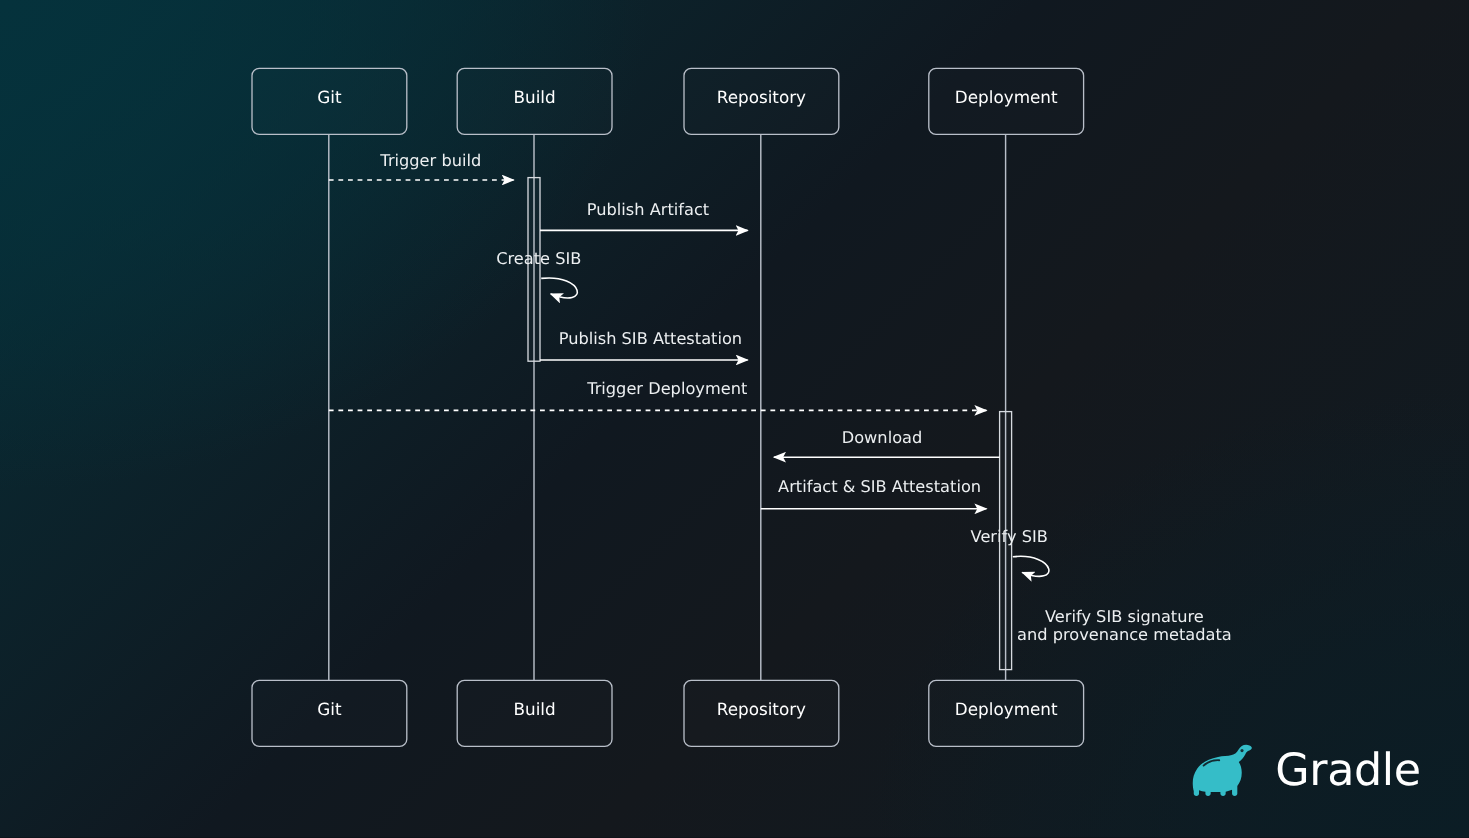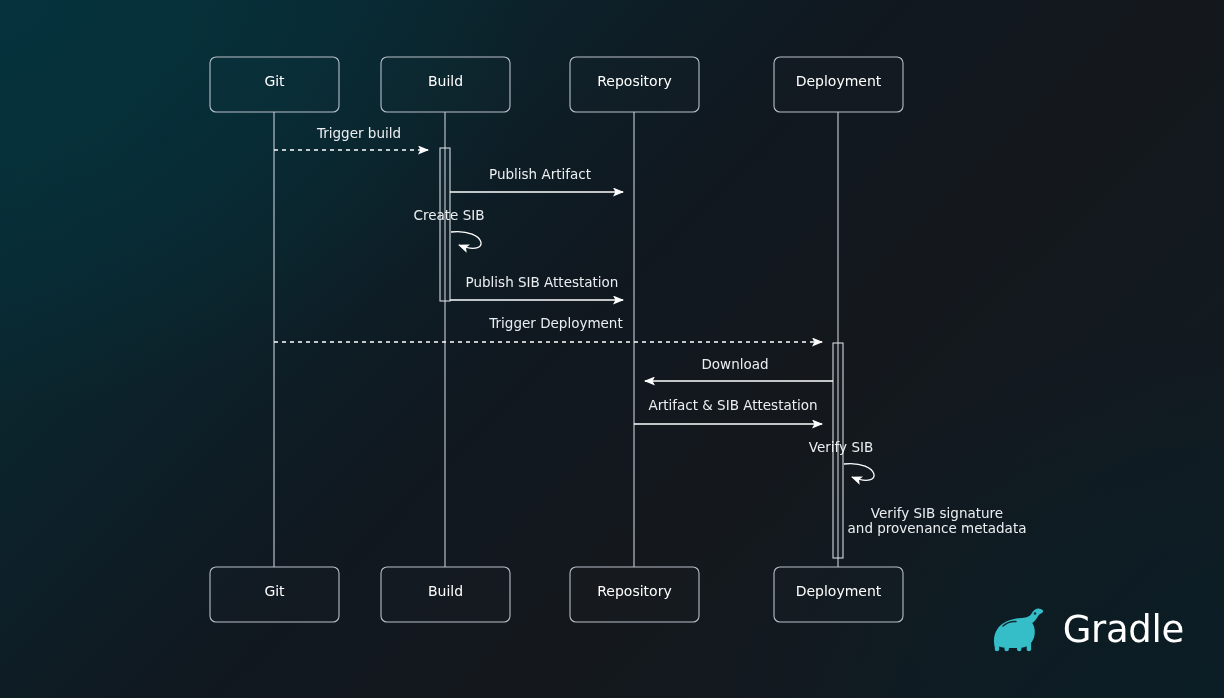--- a/index.html
+++ b/index.html
@@ -70,21 +70,21 @@
     stroke-dasharray: 4 4;
   }
   .selfloop {
     stroke: #ffffff;
     stroke-width: 1.3;
     fill: none;
   }
   #logo {
     position: absolute;
     right: 40px;
-    bottom: 46px;
+    bottom: 34px;
     display: flex;
     align-items: center;
     gap: 12px;
   }
   #logo .wordmark {
     font-family: "DejaVu Sans", "Liberation Sans", sans-serif;
     font-size: 37px;
     color: #ffffff;
     letter-spacing: -0.3px;
     line-height: 1;

